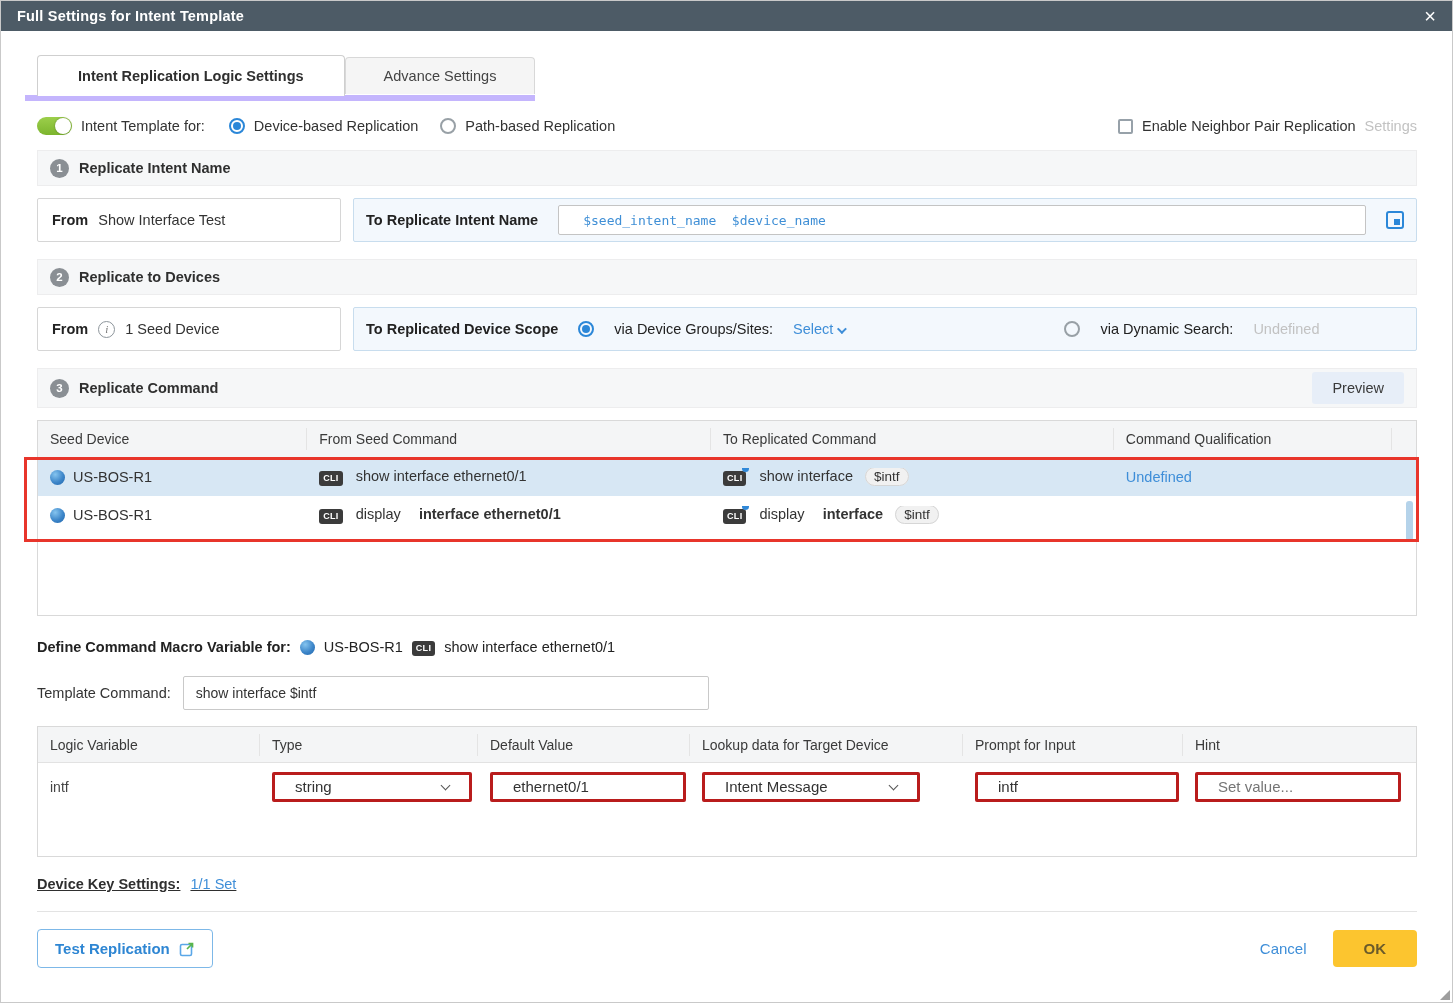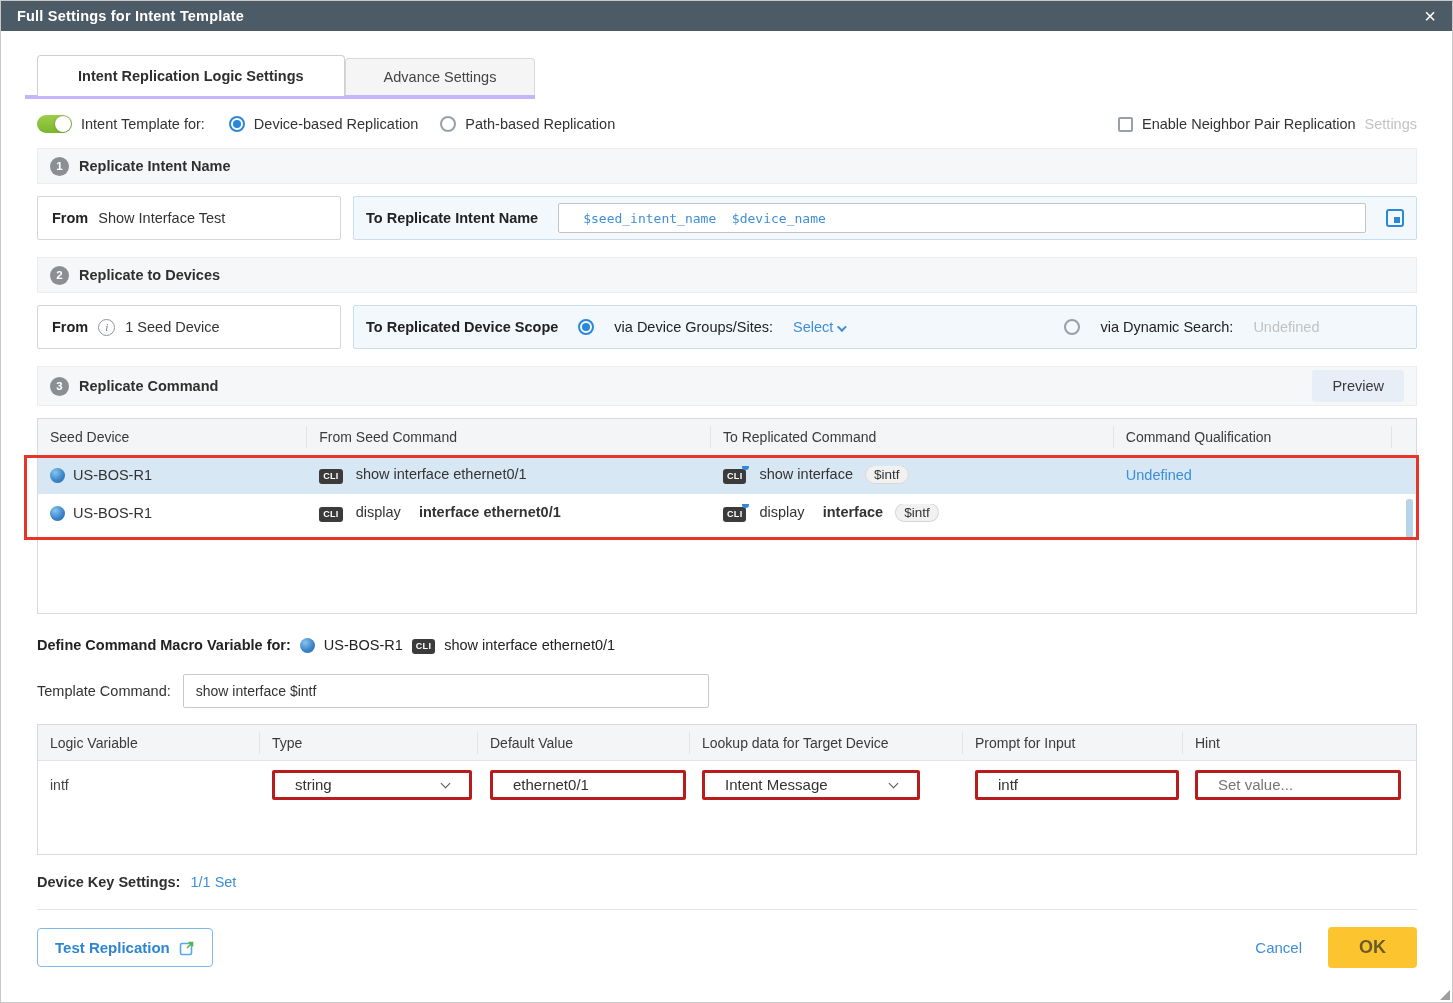--- a/index.html
+++ b/index.html
@@ -7,21 +7,21 @@
   .dialog { position:relative; width:1453px; height:1003px; background:#fff; border:1px solid #c9c9c9; overflow:hidden; }
 
   
   .titlebar { height:30px; background:#4d5b66; color:#fff; display:flex; align-items:center; justify-content:space-between; padding:0 16px; }
   .titlebar .title { font-size:14.5px; font-weight:700; letter-spacing:.2px; }
   .titlebar .close { font-size:20px; line-height:1; cursor:pointer; color:#fff; font-weight:400; }
 
   .content { padding:24px 35px 0 36px; }
 
   
-  .tabs { display:flex; align-items:flex-end; border-bottom:4px solid #c4b5fd; width:510px; margin-left:-12px; padding-left:12px; }
+  .tabs { display:flex; align-items:center; border-bottom:6px solid #c4b5fd; width:510px; margin-left:-12px; padding-left:12px; }
   .tab { font-size:14.5px; padding:10px 38px; border:1px solid #d8d8d8; border-bottom:none; background:#f5f5f5; color:#444; border-radius:4px 4px 0 0; cursor:pointer; white-space:nowrap; }
   .tab.active { background:#fff; font-weight:700; color:#2f2f2f; padding:12px 40px; margin-bottom:-1px; border-color:#cfcfcf; }
 
   
   .opt-row { display:flex; justify-content:space-between; align-items:center; margin-top:16px; font-size:14.5px; color:#333; }
   .opt-left, .opt-right { display:flex; align-items:center; gap:9px; }
   .toggle { width:35px; height:18px; border-radius:10px; background:linear-gradient(180deg,#9ccf4b,#7cb52e); position:relative; cursor:pointer; flex:0 0 auto; }
   .toggle::after { content:''; position:absolute; top:1px; right:1px; width:16px; height:16px; border-radius:50%; background:#fff; box-shadow:0 0 2px rgba(0,0,0,.35); }
   .radio { width:16px; height:16px; border-radius:50%; display:inline-block; position:relative; flex:0 0 auto; cursor:pointer; }
   .radio.checked { border:2px solid #2b87d8; }
@@ -79,27 +79,27 @@
 
   
   .macro-table { border:1px solid #d9d9d9; margin-top:16px; height:131px; background:#fff; }
   .m1 { width:222px; } .m2 { width:218px; } .m3 { width:212px; } .m4 { width:273px; } .m5 { width:220px; } .m6 { flex:1; }
   .macro-row { height:47px; font-size:14px; color:#444; }
   .field { height:30px; border:3px solid #b91c1c; border-radius:2px; background:#fff; font-size:15px; color:#333; padding:0 20px; font-family:inherit; width:100%; }
   .select { display:flex; align-items:center; justify-content:space-between; cursor:pointer; }
   .select .sel-chev { width:7px; height:7px; border-right:1.6px solid #555; border-bottom:1.6px solid #555; transform:rotate(45deg); margin-top:-3px; }
 
   
-  .devkey-row { margin-top:19px; font-size:14.5px; color:#2f2f2f; display:flex; gap:10px; align-items:center; }
+  .devkey-row { margin-top:19px; font-size:14.5px; color:#2f2f2f; display:flex; gap:10px; align-items:center;text-decoration:underline; }
   .divider { border-top:1px solid #e3e3e3; margin-top:19px; }
   .footer { margin-top:17px; display:flex; align-items:center; justify-content:space-between; }
   .test-btn { display:flex; align-items:center; gap:9px; border:1px solid #7db8e8; background:#fff; color:#2e86d3; font-weight:700; font-size:15px; padding:10px 17px; border-radius:4px; cursor:pointer; font-family:inherit; }
   .footer-right { display:flex; align-items:center; gap:26px; }
   .cancel-link { color:#3e8ed8; font-size:15px; cursor:pointer; }
-  .ok-btn { background:#fcc52f; border:none; color:#6b5b2a; font-weight:700; font-size:18px; padding:10px 31px; border-radius:4px; cursor:pointer; font-family:inherit; }
+  .ok-btn { background:#fcc52f; border:none; color:#6b5b2a; font-weight:700; font-size:15px; padding:10px 31px; border-radius:4px; cursor:pointer; font-family:inherit; }
   .resize-handle { position:absolute; right:2px; bottom:2px; width:0; height:0; border-left:10px solid transparent; border-bottom:10px solid #9e9e9e; cursor:nwse-resize; }
 </style>
 </head>
 <body>
 
 <div class="dialog">
 
   <div class="titlebar">
     <span class="title">Full Settings for Intent Template</span>
     <span class="close">×</span>

